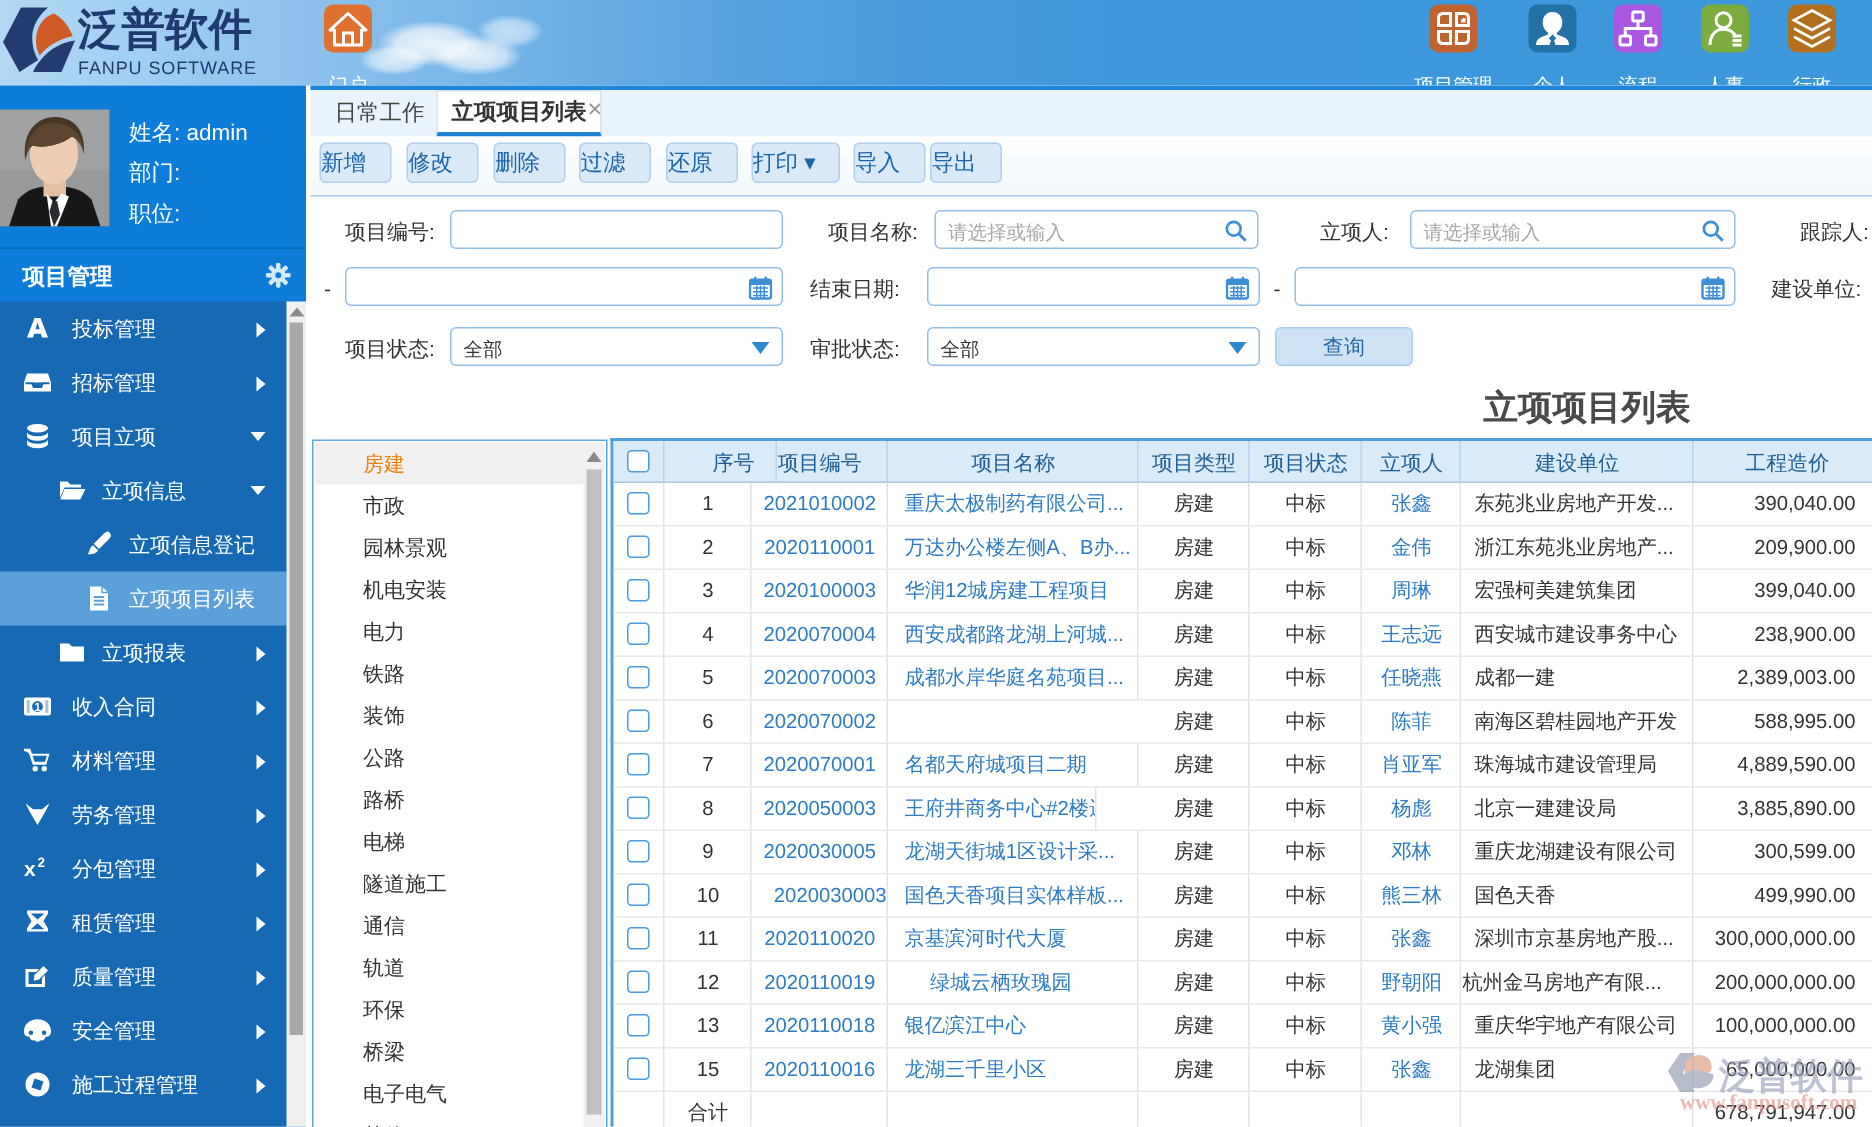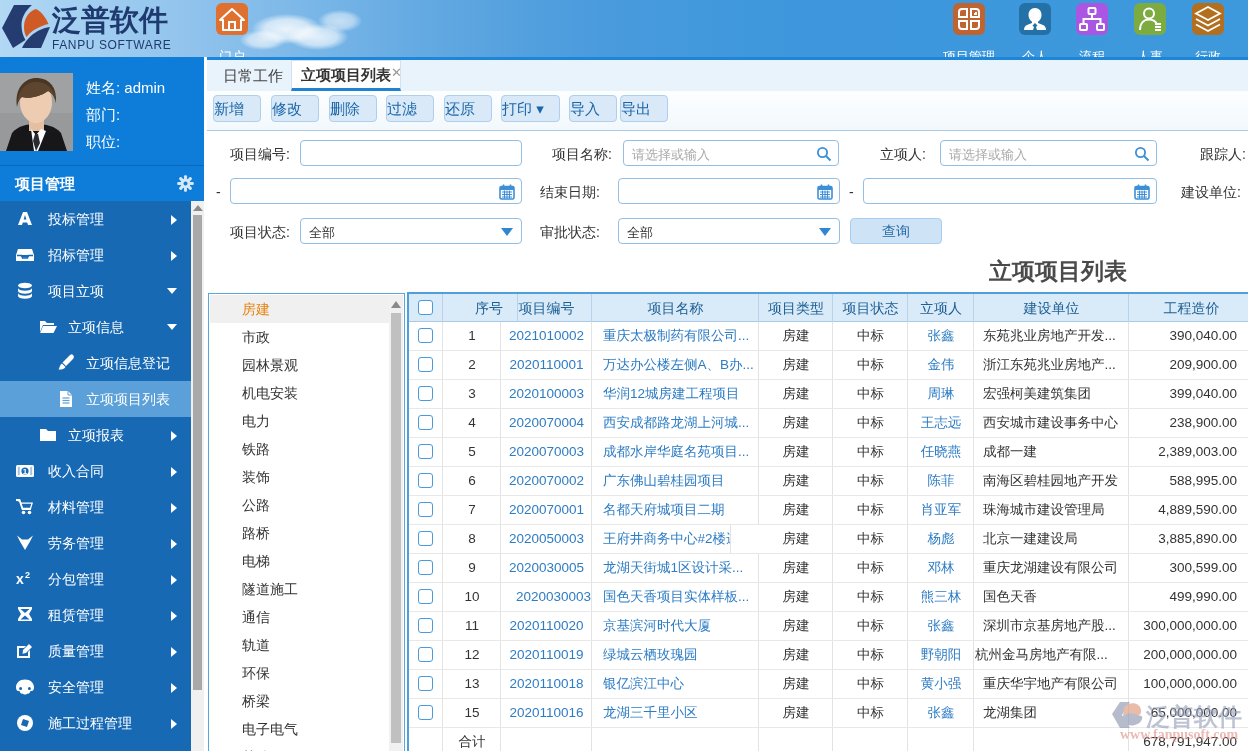--- a/index.html
+++ b/index.html
@@ -523,21 +523,20 @@
         <div class="tc lnk" style="left:500px;width:65px;text-align:center;">任晓燕</div>
         <div class="tc " style="left:566px;width:154px;padding-left:8px;">成都一建</div>
         <div class="tc " style="left:721px;width:124px;text-align:right;padding-right:16px;">2,389,003.00</div>
       </div>
       <div class="trow" style="top:173px;">
         <div class="tc" style="left:0;width:34px;">
           <span class="cb"></span>
         </div>
         <div class="tc " style="left:35px;width:57px;text-align:center;">6</div>
         <div class="tc lnk" style="left:93px;width:90px;text-align:center;">2020070002</div>
-        <div class="tc lnk" style="left:184px;width:166px;padding-left:10px;">广东佛山碧桂园项目</div>
         <div class="tc " style="left:351px;width:73px;text-align:center;">房建</div>
         <div class="tc " style="left:425px;width:74px;text-align:center;">中标</div>
         <div class="tc lnk" style="left:500px;width:65px;text-align:center;">陈菲</div>
         <div class="tc " style="left:566px;width:154px;padding-left:8px;">南海区碧桂园地产开发</div>
         <div class="tc " style="left:721px;width:124px;text-align:right;padding-right:16px;">588,995.00</div>
       </div>
       <div class="trow" style="top:202px;">
         <div class="tc" style="left:0;width:34px;">
           <span class="cb"></span>
         </div>
@@ -601,21 +600,21 @@
         <div class="tc lnk" style="left:500px;width:65px;text-align:center;">张鑫</div>
         <div class="tc " style="left:566px;width:154px;padding-left:8px;">深圳市京基房地产股...</div>
         <div class="tc " style="left:721px;width:124px;text-align:right;padding-right:16px;">300,000,000.00</div>
       </div>
       <div class="trow" style="top:347px;">
         <div class="tc" style="left:0;width:34px;">
           <span class="cb"></span>
         </div>
         <div class="tc " style="left:35px;width:57px;text-align:center;">12</div>
         <div class="tc lnk" style="left:93px;width:90px;text-align:center;">2020110019</div>
-        <div class="tc lnk" style="left:184px;width:166px;padding-left:10px;">绿城云栖玫瑰园</div>
+        <div class="tc lnk" style="left:184px;width:166px;padding-left:27px;">绿城云栖玫瑰园</div>
         <div class="tc " style="left:351px;width:73px;text-align:center;">房建</div>
         <div class="tc " style="left:425px;width:74px;text-align:center;">中标</div>
         <div class="tc lnk" style="left:500px;width:65px;text-align:center;">野朝阳</div>
         <div class="tc " style="left:566px;width:154px;padding-left:0;">杭州金马房地产有限...</div>
         <div class="tc " style="left:721px;width:124px;text-align:right;padding-right:16px;">200,000,000.00</div>
       </div>
       <div class="trow" style="top:376px;">
         <div class="tc" style="left:0;width:34px;">
           <span class="cb"></span>
         </div>

